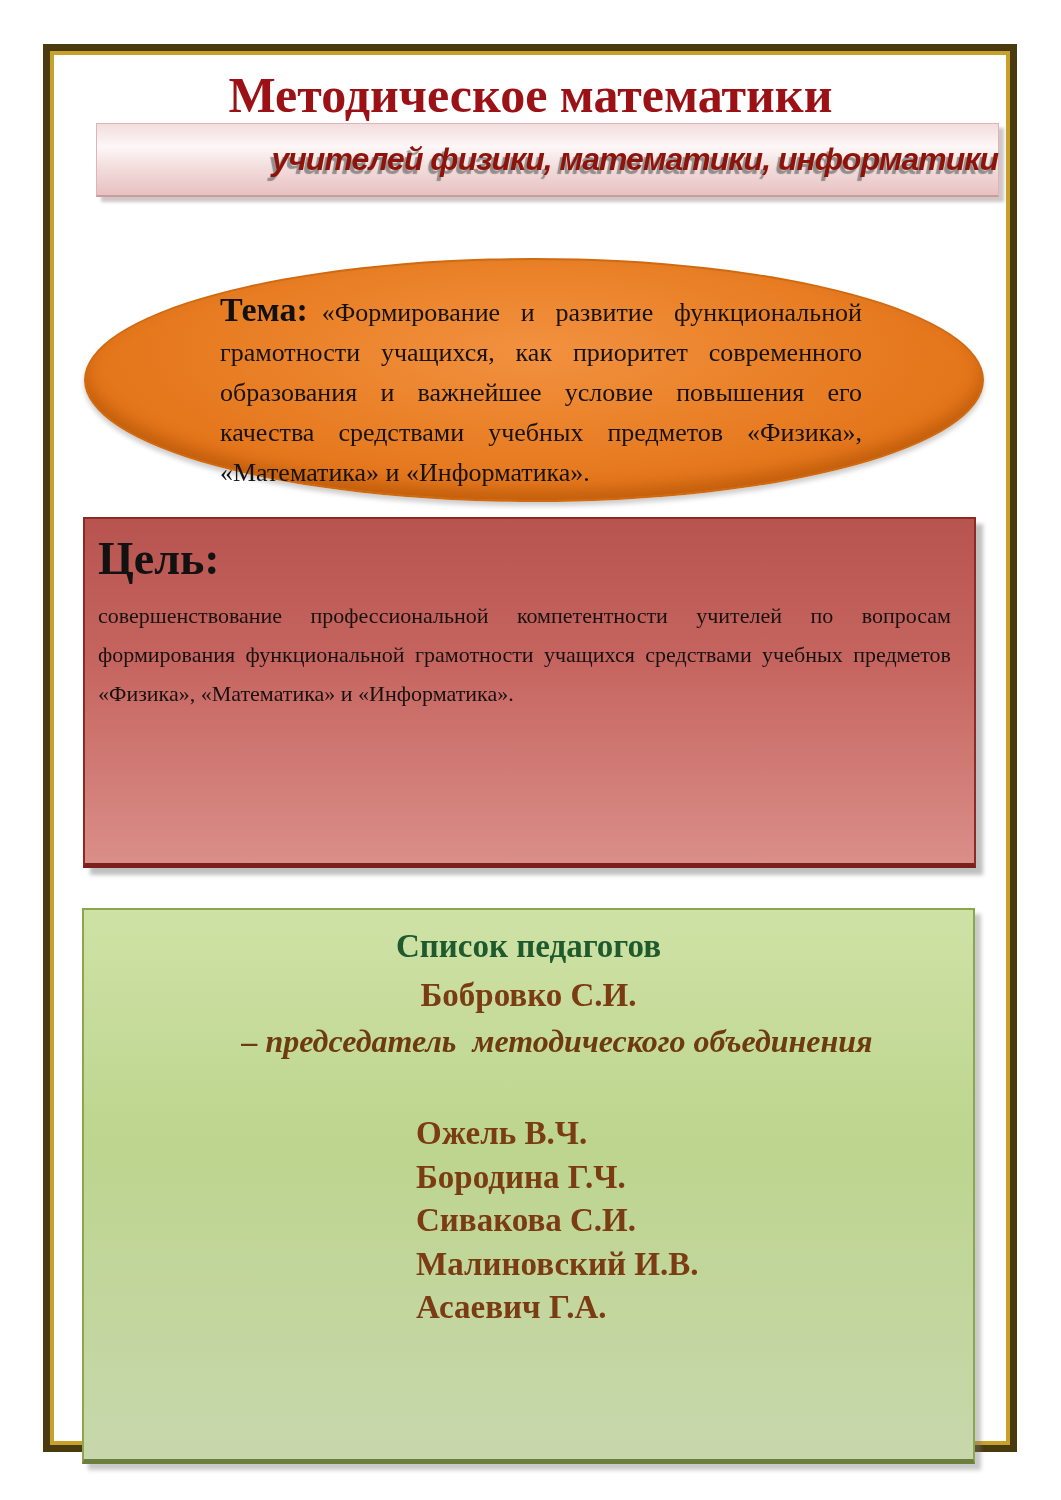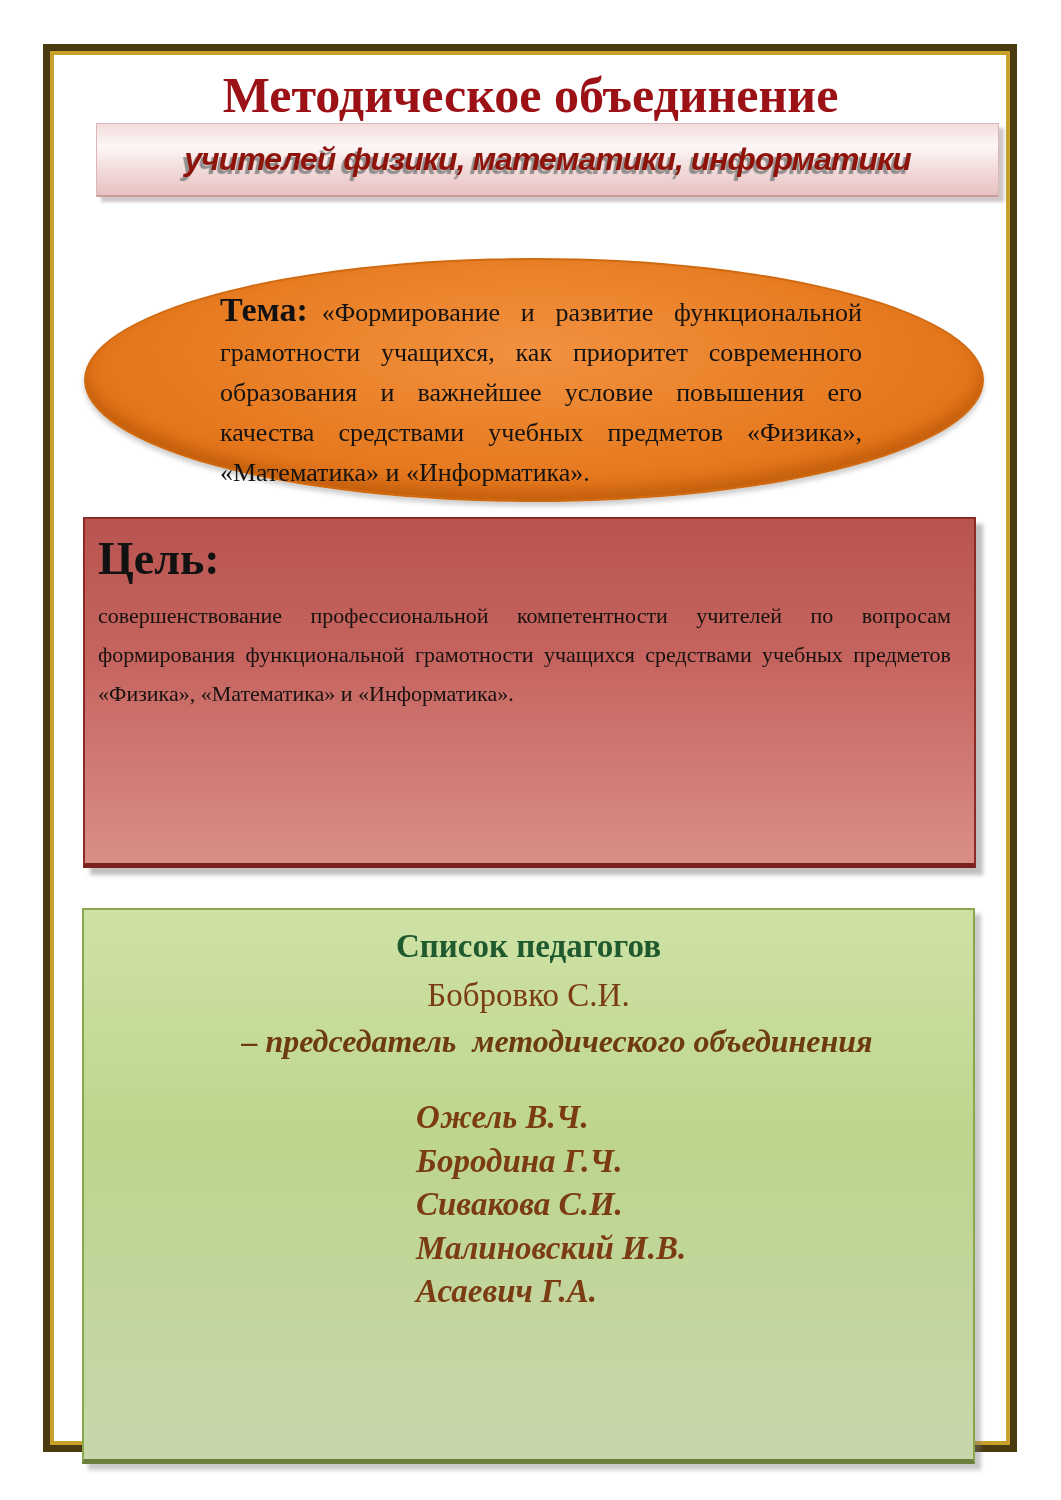--- a/index.html
+++ b/index.html
@@ -36,21 +36,21 @@
     position: absolute;
     left: 96px; top: 123px;
     width: 903px; height: 74px;
     box-sizing: border-box;
     background: linear-gradient(180deg, #f3dddd 0%, #fdf7f7 32%, #f3dcdc 62%, #e8c1c1 100%);
     border: 1px solid #dcb6b6;
     border-bottom: 2px solid #cc9b9b;
     box-shadow: 5px 5px 3px rgba(150,130,130,0.45);
     display: flex;
     align-items: center;
-    justify-content: center;
+    justify-content: flex-end;
   }
   .banner-text {
     font-family: "Liberation Sans", "DejaVu Sans", sans-serif;
     font-weight: bold;
     font-style: italic;
     font-size: 32px;
     letter-spacing: -1px;
     color: #8e130a;
     text-shadow: -3px 4px 1px rgba(128,128,128,0.85);
     white-space: nowrap;
@@ -123,54 +123,53 @@
     margin: 18px 0 0 0;
     text-align: center;
     font-size: 33px;
     font-weight: bold;
     color: #1f5a2f;
   }
   .chair-name {
     margin-top: 12px;
     text-align: center;
     font-size: 33px;
-    font-weight: normal;
+    font-weight: bold;
     color: #7b3b13;
   }
   .chair-role {
     margin-top: 9px;
     padding-left: 57px;
     text-align: center;
     font-size: 32px;
     font-weight: bold;
     font-style: italic;
     color: #6e3a10;
     white-space: pre-wrap;
   }
   .teachers-list {
-    margin: 36px 0 0 0;
+    margin: 52px 0 0 0;
     padding: 0 0 0 332px;
     list-style: none;
-    font-style: italic;
   }
   .teachers-list li {
     font-size: 33px;
     font-weight: bold;
     color: #7b3b13;
     line-height: 43.5px;
   }
 </style>
 </head>
 <body>
 
 <div class="page">
 
   <div class="frame"></div>
 
-  <h1 class="title">Методическое объединение</h1>
+  <h1 class="title">Методическое математики</h1>
 
   <div class="banner">
     <span class="banner-text">учителей физики, математики, информатики</span>
   </div>
 
   <div class="ellipse">
     <p class="theme-par"><span class="theme-label">Тема:</span><span>«Формирование и развитие функциональной грамотности учащихся, как приоритет современного образования и важнейшее условие повышения его качества средствами учебных предметов «Физика», «Математика» и «Информатика».</span></p>
   </div>
 
   <div class="goal">

